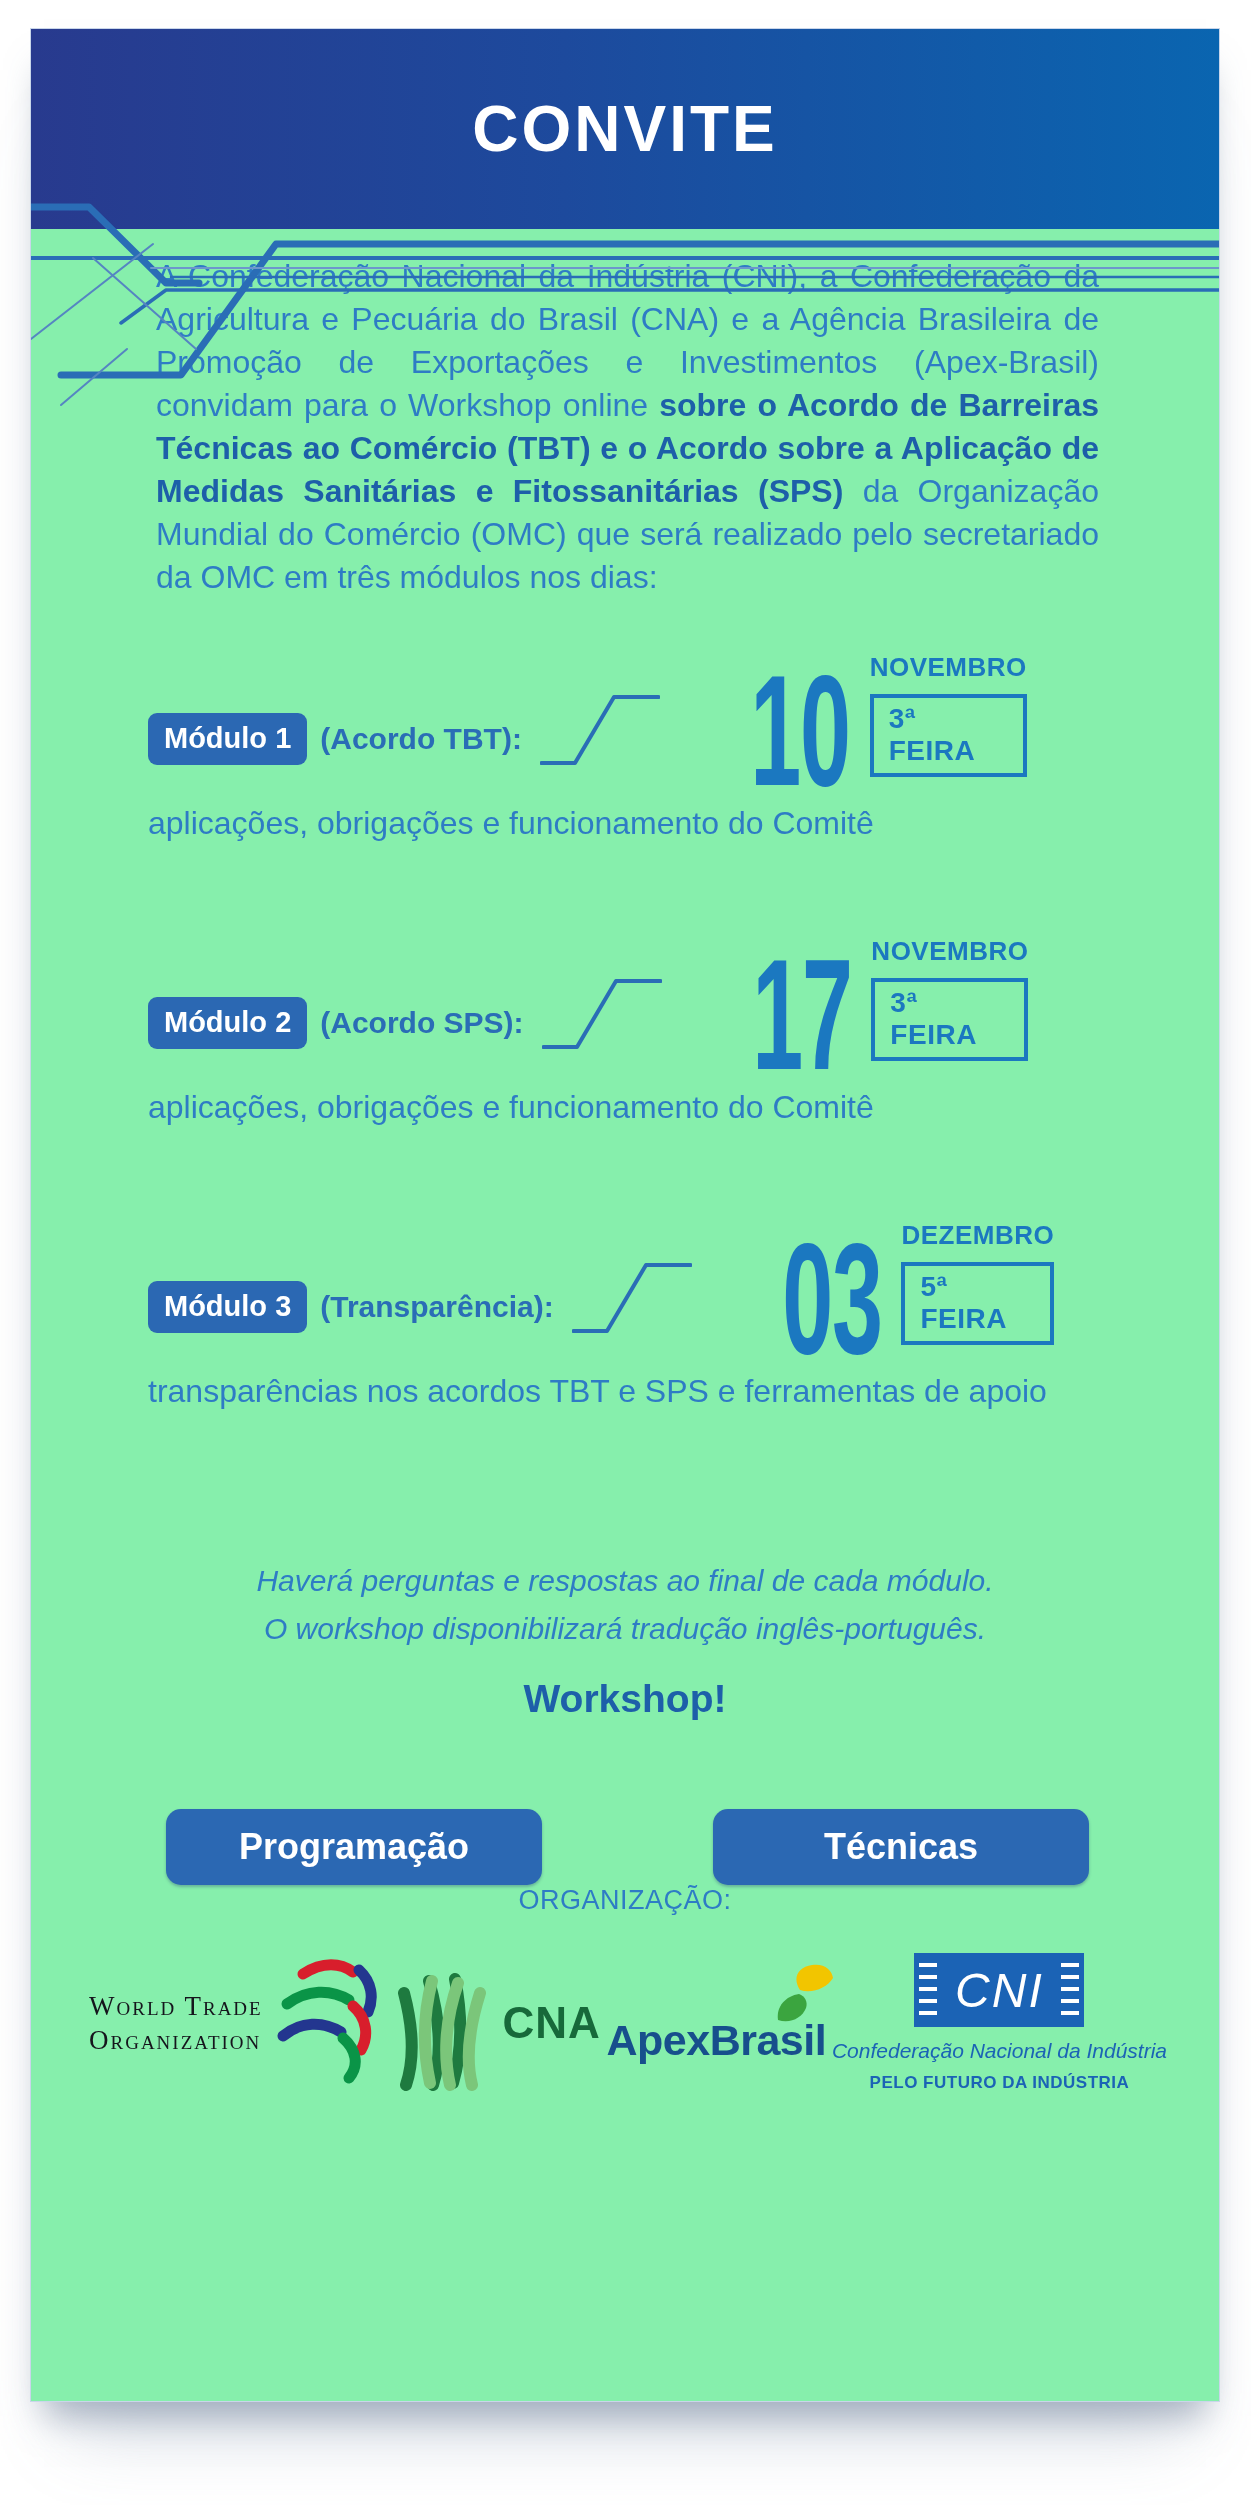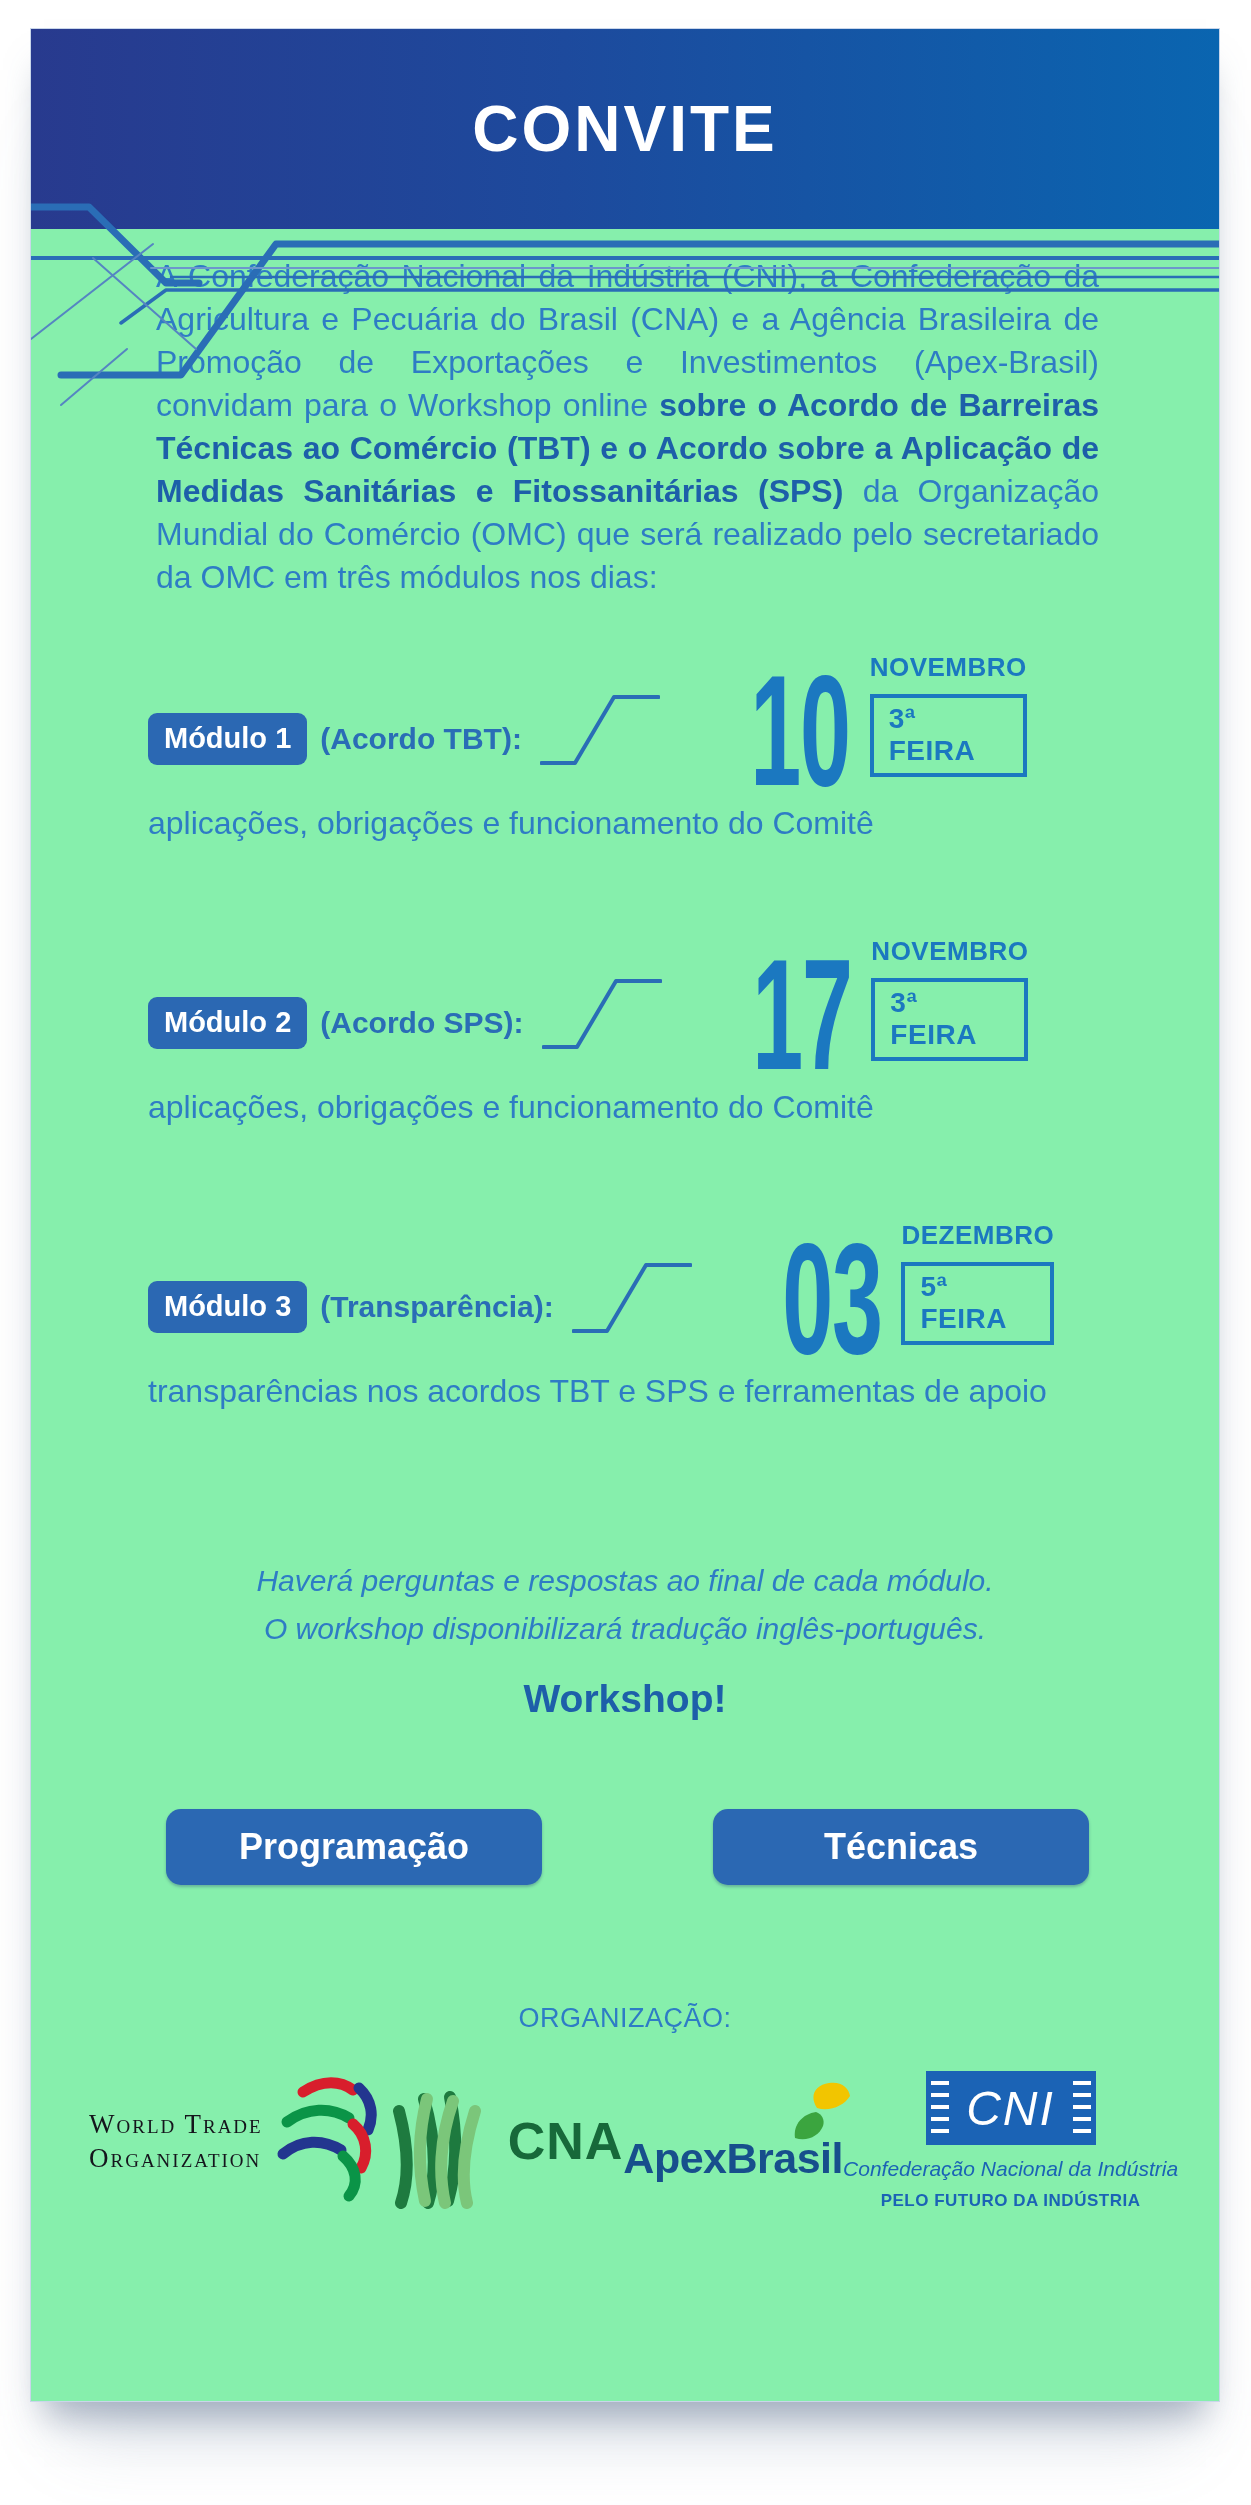--- a/index.html
+++ b/index.html
@@ -52,28 +52,28 @@
   .notes{margin-top:146px;text-align:center;font-style:italic;
          font-size:30px;line-height:48px;color:var(--text);}
   .cta{margin-top:24px;text-align:center;font-size:39px;font-weight:700;color:var(--bold_text);}
   
   .btn-row{margin-top:88px;padding:0 130px 0 135px;display:flex;justify-content:space-between;}
   .btn{width:376px;height:76px;border:none;border-radius:15px;background:var(--button_bg);
        color:#fff;font-family:"Liberation Sans",sans-serif;font-size:36px;font-weight:700;
        display:flex;align-items:center;justify-content:center;cursor:pointer;
        box-shadow:0 2px 3px rgba(40,70,120,.35);}
   
-  .org-label{margin-top:118px;text-align:center;font-size:27px;letter-spacing:.5px;color:var(--text);}
+  .org-label{text-align:center;font-size:27px;letter-spacing:.5px;color:var(--text);}
   .logos{margin-top:36px;padding:0 52px 0 58px;display:flex;align-items:center;justify-content:space-between;}
   .wto{display:flex;align-items:center;}
   .wto-text{font-family:Liberation Serif, serif;font-variant:small-caps;color:#15151c;
             font-size:27px;line-height:34px;letter-spacing:2px;white-space:nowrap;}
   .wto svg{margin-left:10px;}
   .cna{display:flex;align-items:center;}
-  .cna-text{color:var(--cna_text);font-size:52px;font-weight:700;letter-spacing:1px;margin-left:13px;}
+  .cna-text{color:var(--cna_text);font-size:44px;font-weight:700;letter-spacing:1px;margin-left:2px;}
   .apex{position:relative;padding-top:34px;}
   .apex-text{color:var(--apex_text);font-size:43px;font-weight:700;letter-spacing:-.5px;}
   .apex svg{position:absolute;top:-18px;right:-8px;}
   .cni{display:flex;flex-direction:column;align-items:center;}
   .cni-box{position:relative;width:170px;height:74px;background:var(--cni_blue);
            display:flex;align-items:center;justify-content:center;}
   .cni-box span{color:#fff;font-size:48px;font-weight:400;font-style:italic;letter-spacing:2px;}
   .cni-ticks{position:absolute;top:10px;width:18px;height:54px;
              background:repeating-linear-gradient(to bottom,#fff 0 4px,transparent 4px 12px);}
   .cni-ticks.left{left:5px;} .cni-ticks.right{right:5px;}

